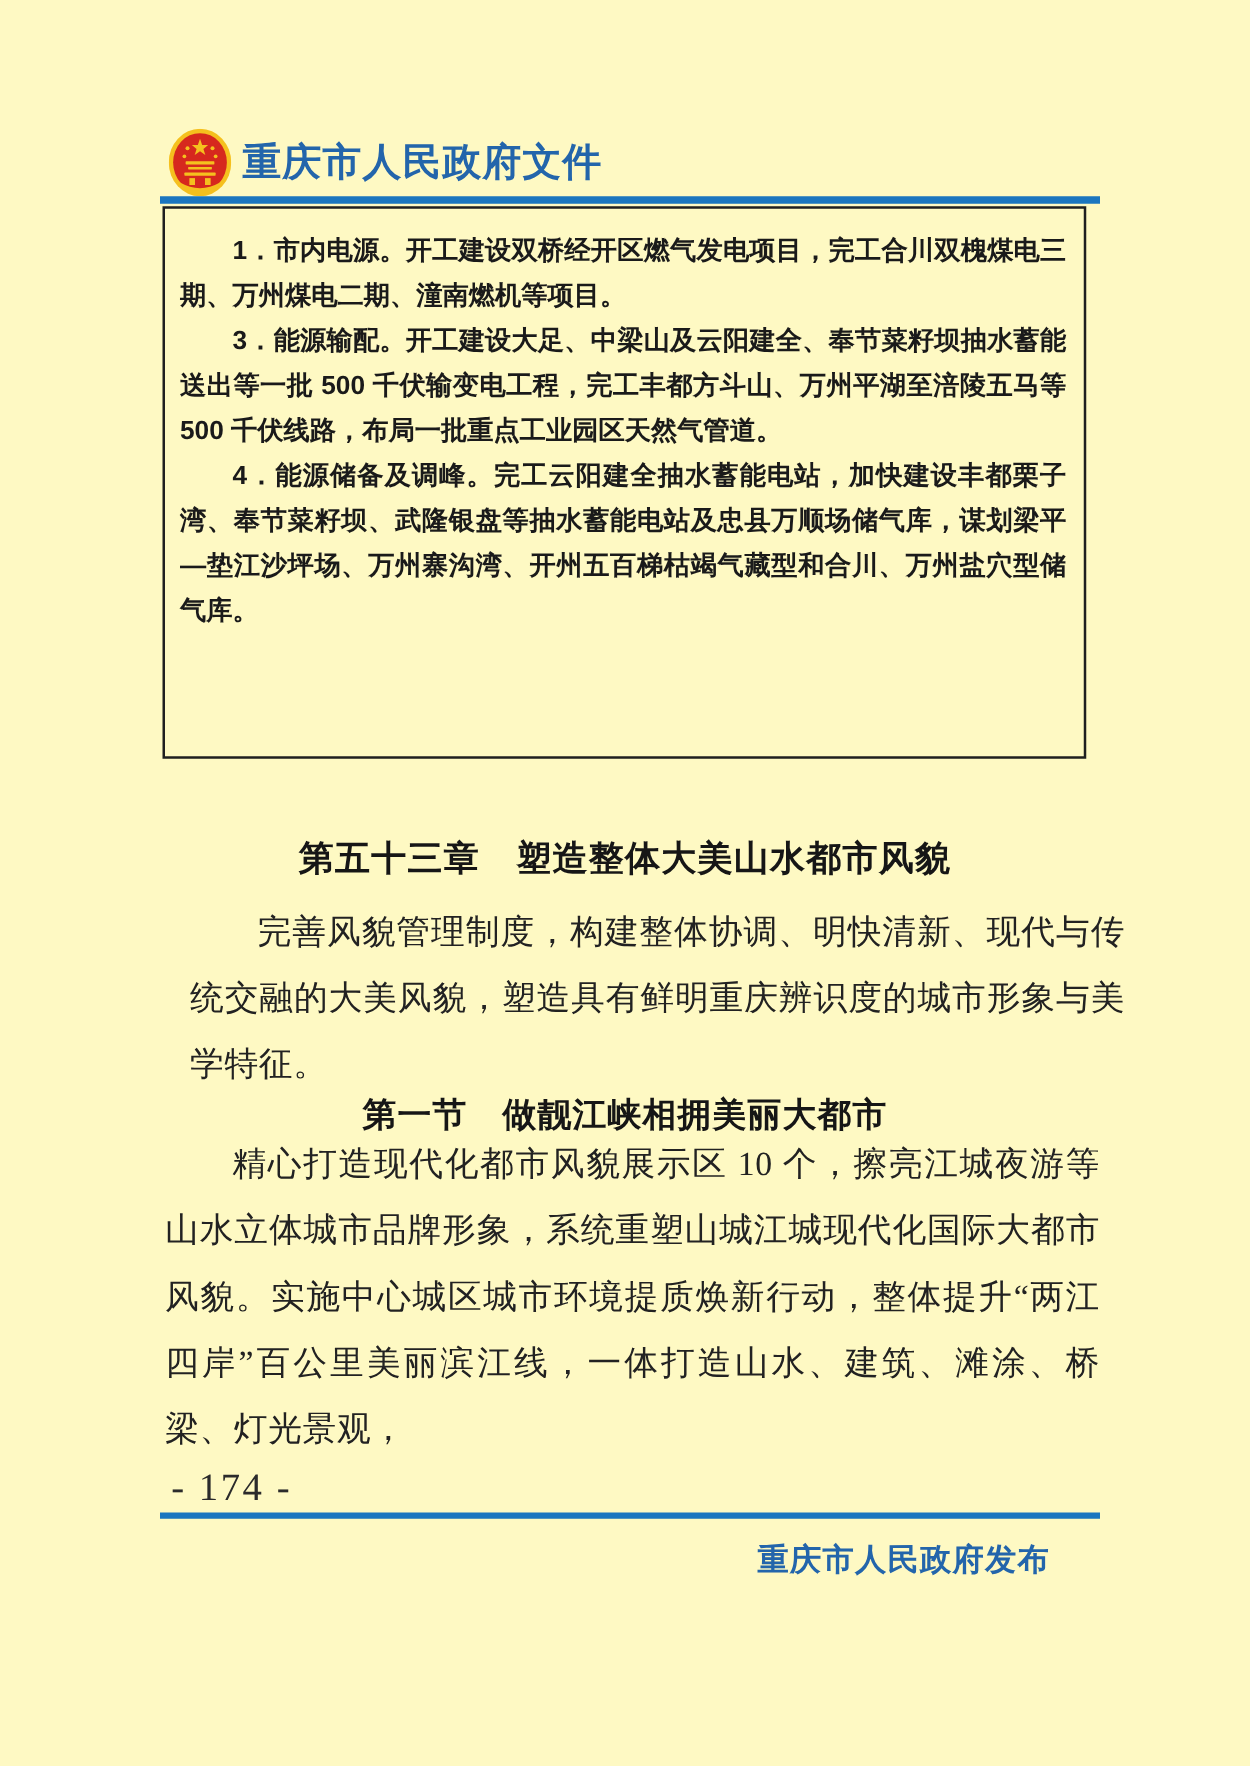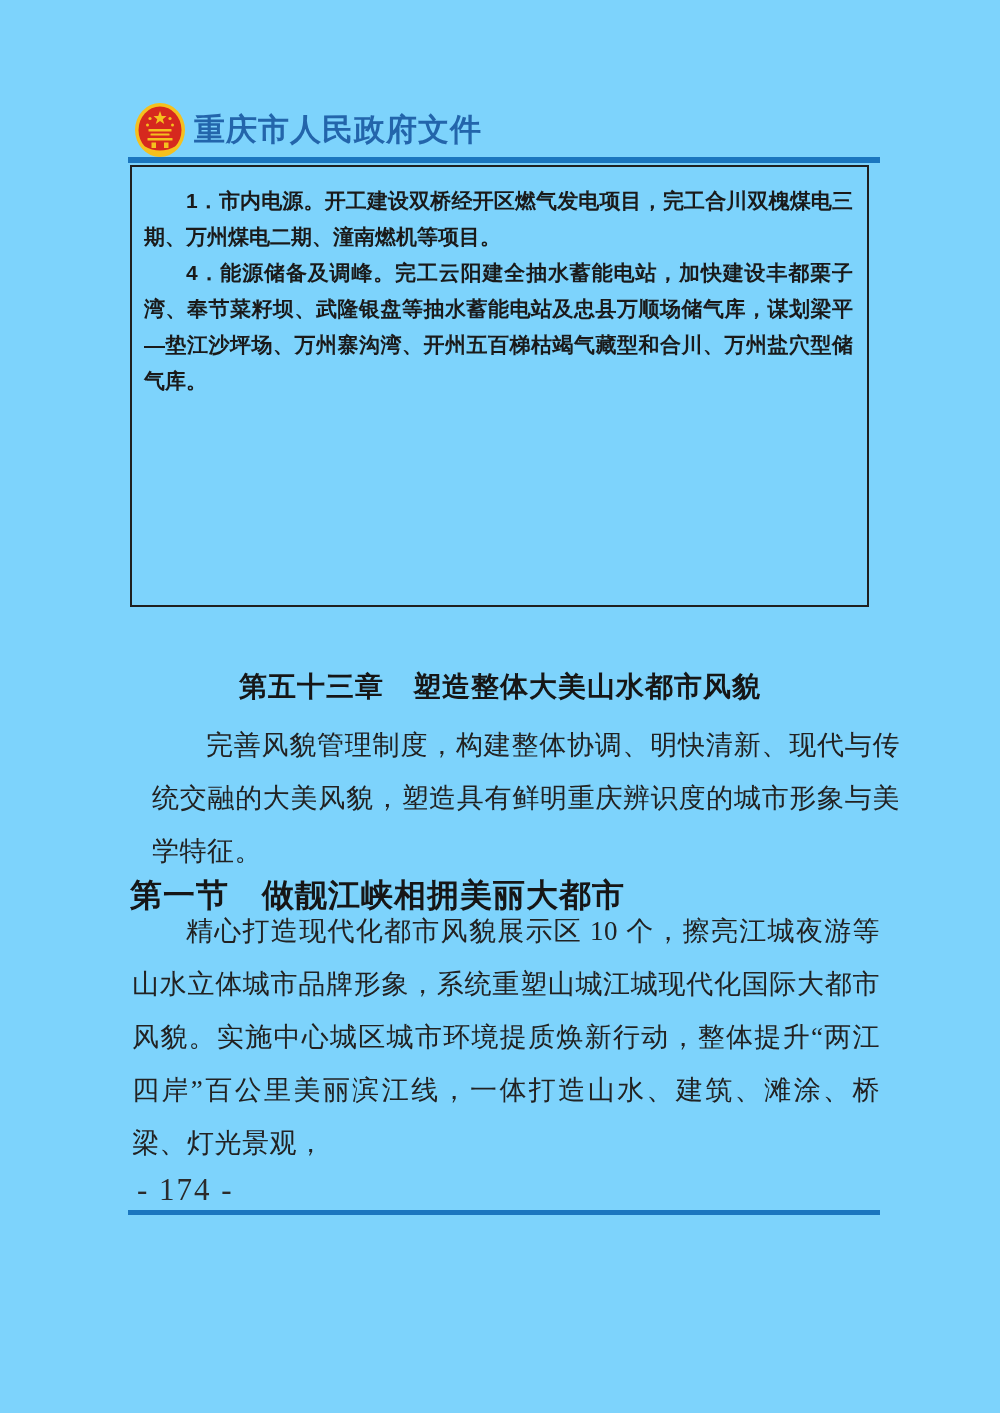--- a/index.html
+++ b/index.html
@@ -1,20 +1,20 @@
 <!DOCTYPE html>
 <html><head>
 <meta charset="utf-8">
 <style>
   html,body{margin:0;padding:0;background:#e9e9e9;}
   .page{
     position:relative;
     width:1000px;height:1413px;
     margin:0 auto;
-    background:#7dd3fc;
+    background:#fef9c3;
     overflow:hidden;
     font-family:"Liberation Serif", serif;
     color:#1d1d1d;
   }
   
   .header-row{
     position:absolute;left:135px;top:103px;
     display:flex;align-items:center;gap:9px;
   }
   .emblem{width:50px;height:54px;flex:0 0 auto;}
@@ -54,23 +54,23 @@
   .chapter-heading{
     position:absolute;left:130px;top:668px;width:740px;
     text-align:center;
     font-weight:bold;
     font-size:28px;
     letter-spacing:1px;
     color:#161616;
   }
   .section-heading{
     position:absolute;left:130px;top:874px;width:740px;
-    text-align:left;
+    text-align:center;
     font-weight:bold;
-    font-size:32px;
+    font-size:27px;
     letter-spacing:1px;
     color:#161616;
   }
   
   .body-para{
     position:absolute;left:132px;width:748px;
     margin:0;
     font-size:27px;
     line-height:53px;
     text-align:justify;
@@ -118,27 +118,29 @@
       <rect x="58" y="79" width="9" height="11" fill="#f5c01e"></rect>
       <path d="M18,86 Q50,104 82,86 L78,97 Q50,112 22,97 Z" fill="#f5c01e"></path>
     </svg>
     <div class="header-title">重庆市人民政府文件</div>
   </div>
 
   <div class="rule rule-top"></div>
 
   <div class="notice-box">
     <p>1．市内电源。开工建设双桥经开区燃气发电项目，完工合川双槐煤电三期、万州煤电二期、潼南燃机等项目。</p>
+    <p>3．能源输配。开工建设大足、中梁山及云阳建全、奉节菜籽坝抽水蓄能送出等一批 500 千伏输变电工程，完工丰都方斗山、万州平湖至涪陵五马等 500 千伏线路，布局一批重点工业园区天然气管道。</p>
     <p>4．能源储备及调峰。完工云阳建全抽水蓄能电站，加快建设丰都栗子湾、奉节菜籽坝、武隆银盘等抽水蓄能电站及忠县万顺场储气库，谋划梁平—垫江沙坪场、万州寨沟湾、开州五百梯枯竭气藏型和合川、万州盐穴型储气库。</p>
   </div>
 
   <div class="chapter-heading">第五十三章　塑造整体大美山水都市风貌</div>
 
   <p class="body-para para-1">完善风貌管理制度，构建整体协调、明快清新、现代与传统交融的大美风貌，塑造具有鲜明重庆辨识度的城市形象与美学特征。</p>
 
   <div class="section-heading">第一节　做靓江峡相拥美丽大都市</div>
 
   <p class="body-para para-2">精心打造现代化都市风貌展示区 10 个，擦亮江城夜游等山水立体城市品牌形象，系统重塑山城江城现代化国际大都市风貌。实施中心城区城市环境提质焕新行动，整体提升“两江四岸”百公里美丽滨江线，一体打造山水、建筑、滩涂、桥梁、灯光景观，</p>
 
   <div class="page-number">- 174 -</div>
   <div class="rule rule-bottom"></div>
+  <div class="footer-publisher">重庆市人民政府发布</div>
 
 </div>
 
 </body></html>

